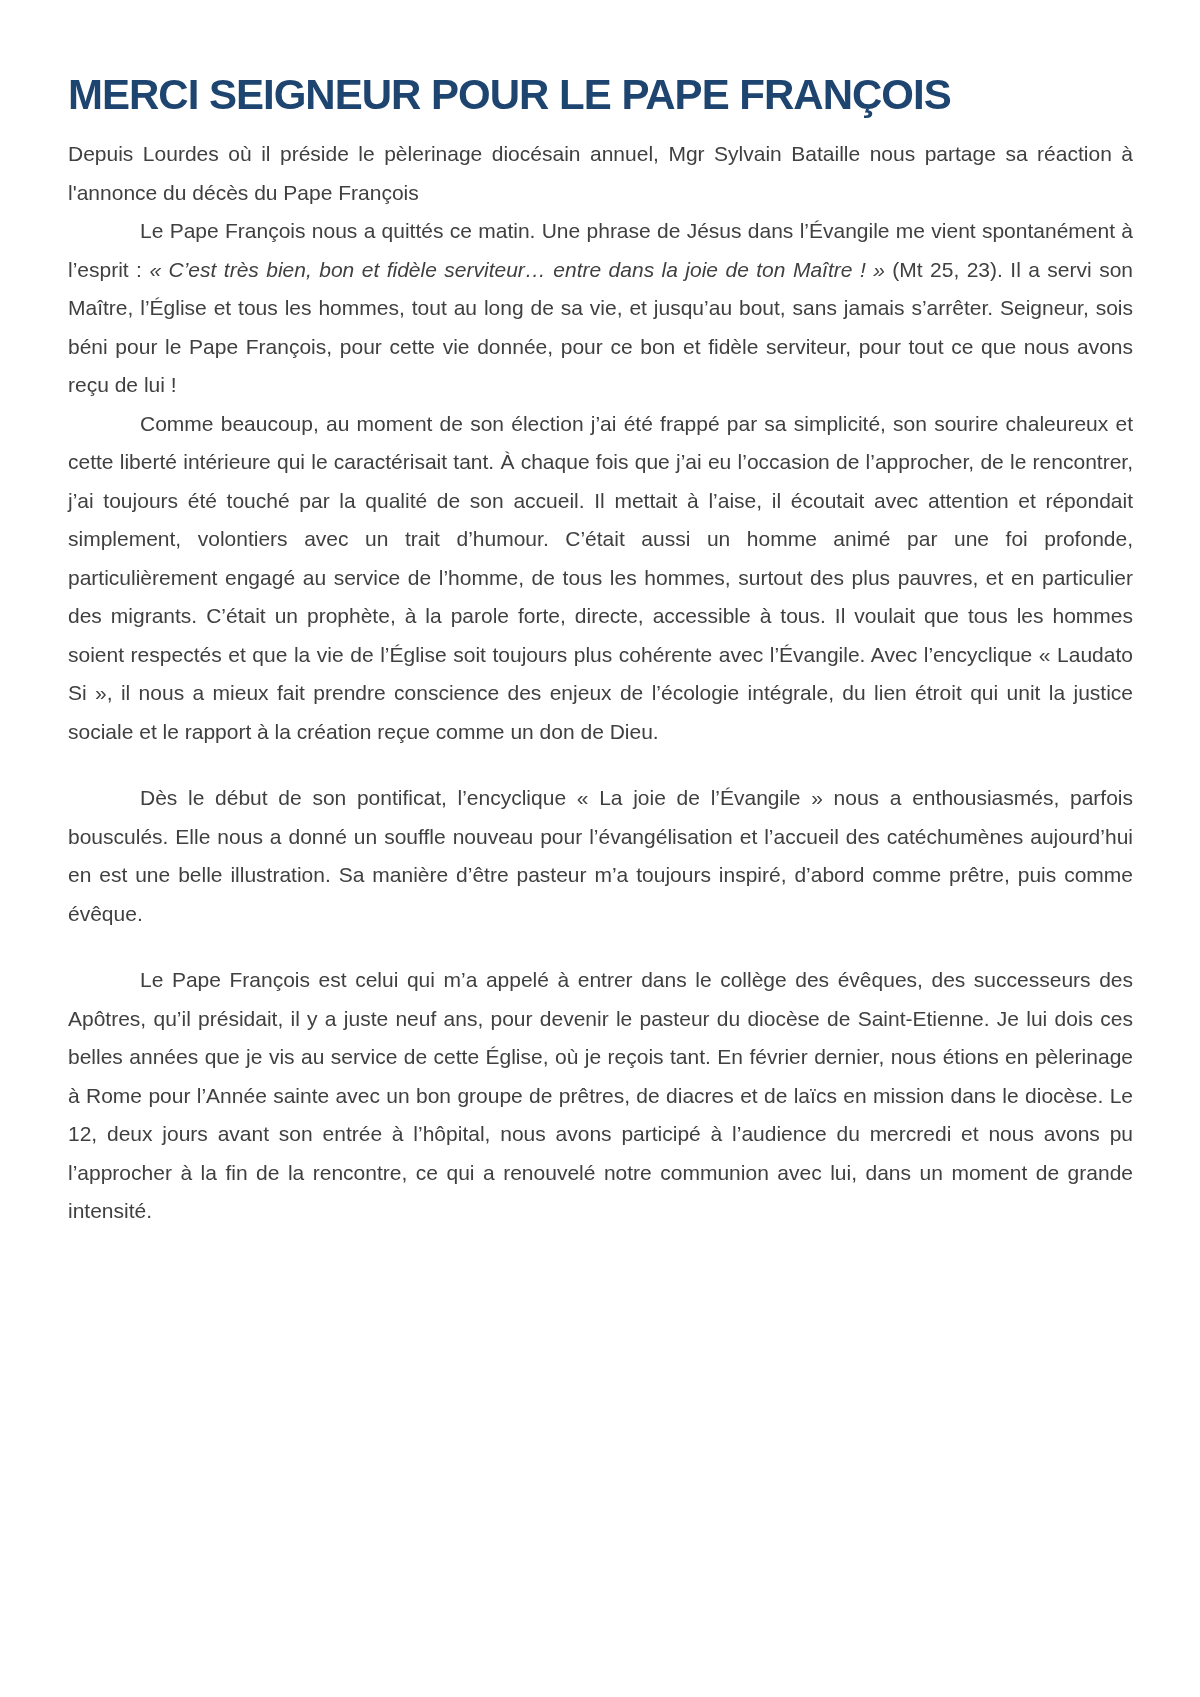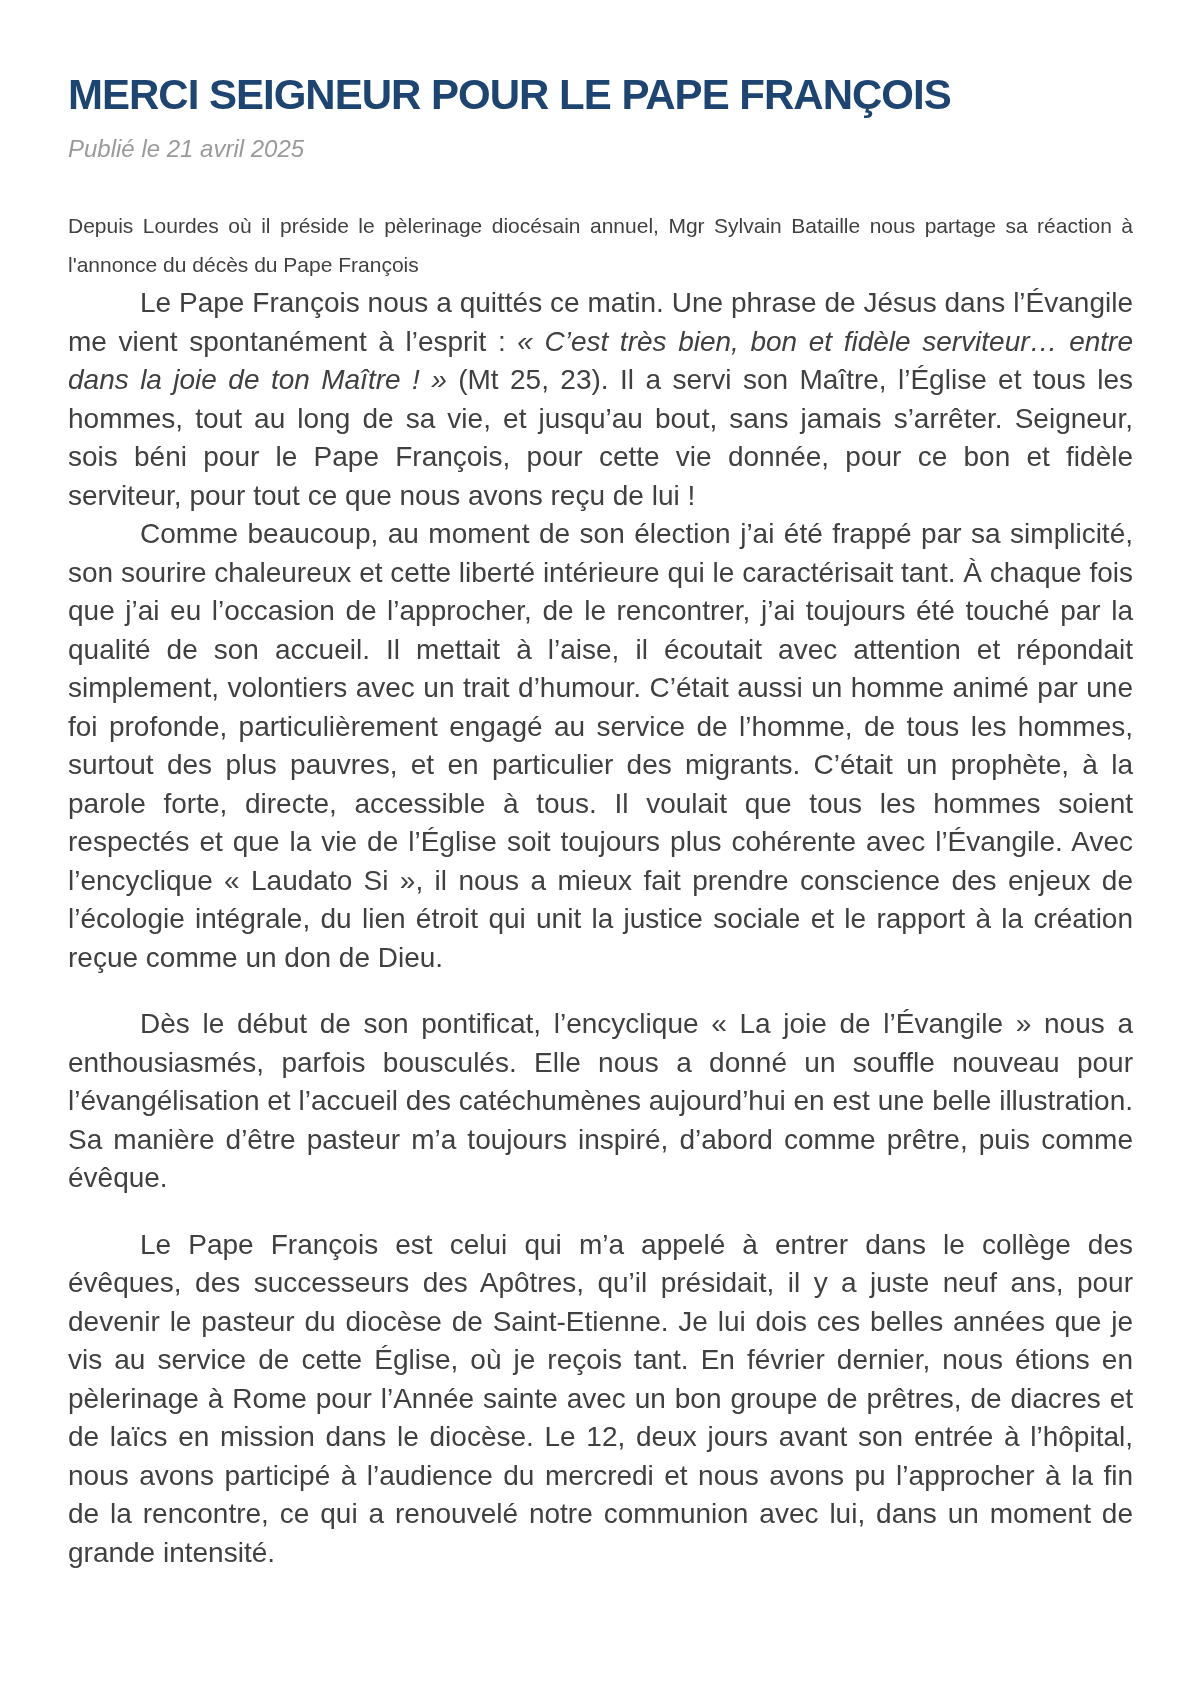--- a/index.html
+++ b/index.html
@@ -49,39 +49,38 @@
   h2.section-heading{
     margin:100px 0 18px 0;
     color:var(--heading-color);
     font-size:23px;
     line-height:28px;
     font-weight:bold;
     letter-spacing:0.2px;
   }
   p.body-para{
     margin:0;
-    font-size:28px;
+    font-size:21px;
     line-height:38.5px;
     text-align:justify;
     text-indent:72px;
     color:var(--body-color);
   }
   p.body-para.spaced{margin-top:28px;}
   p.body-para em{font-style:italic;}
 </style>
 </head>
 <body>
 
 <div class="page">
 
   <h1 class="article-title">
     <span class="title-line">MERCI SEIGNEUR POUR LE PAPE FRANÇOIS</span>
   </h1>
 
-  <p class="meta">Publié le 21 avril 2025</p>
 
   <p class="intro">Depuis Lourdes où il préside le pèlerinage diocésain annuel, Mgr Sylvain Bataille nous partage sa réaction à l'annonce du décès du Pape François</p>
 
 
   <p class="body-para"><span>Le Pape François nous a quittés ce matin. Une phrase de Jésus dans l’Évangile me vient spontanément à l’esprit : </span><em>« C’est très bien, bon et fidèle serviteur… entre dans la joie de ton Maître ! »</em><span> (Mt 25, 23). Il a servi son Maître, l’Église et tous les hommes, tout au long de sa vie, et jusqu’au bout, sans jamais s’arrêter. Seigneur, sois béni pour le Pape François, pour cette vie donnée, pour ce bon et fidèle serviteur, pour tout ce que nous avons reçu de lui !</span></p>
 
   <p class="body-para">Comme beaucoup, au moment de son élection j’ai été frappé par sa simplicité, son sourire chaleureux et cette liberté intérieure qui le caractérisait tant. À chaque fois que j’ai eu l’occasion de l’approcher, de le rencontrer, j’ai toujours été touché par la qualité de son accueil. Il mettait à l’aise, il écoutait avec attention et répondait simplement, volontiers avec un trait d’humour. C’était aussi un homme animé par une foi profonde, particulièrement engagé au service de l’homme, de tous les hommes, surtout des plus pauvres, et en particulier des migrants. C’était un prophète, à la parole forte, directe, accessible à tous. Il voulait que tous les hommes soient respectés et que la vie de l’Église soit toujours plus cohérente avec l’Évangile. Avec l’encyclique « Laudato Si », il nous a mieux fait prendre conscience des enjeux de l’écologie intégrale, du lien étroit qui unit la justice sociale et le rapport à la création reçue comme un don de Dieu.</p>
 
   <p class="body-para spaced">Dès le début de son pontificat, l’encyclique « La joie de l’Évangile » nous a enthousiasmés, parfois bousculés. Elle nous a donné un souffle nouveau pour l’évangélisation et l’accueil des catéchumènes aujourd’hui en est une belle illustration. Sa manière d’être pasteur m’a toujours inspiré, d’abord comme prêtre, puis comme évêque.</p>
 

